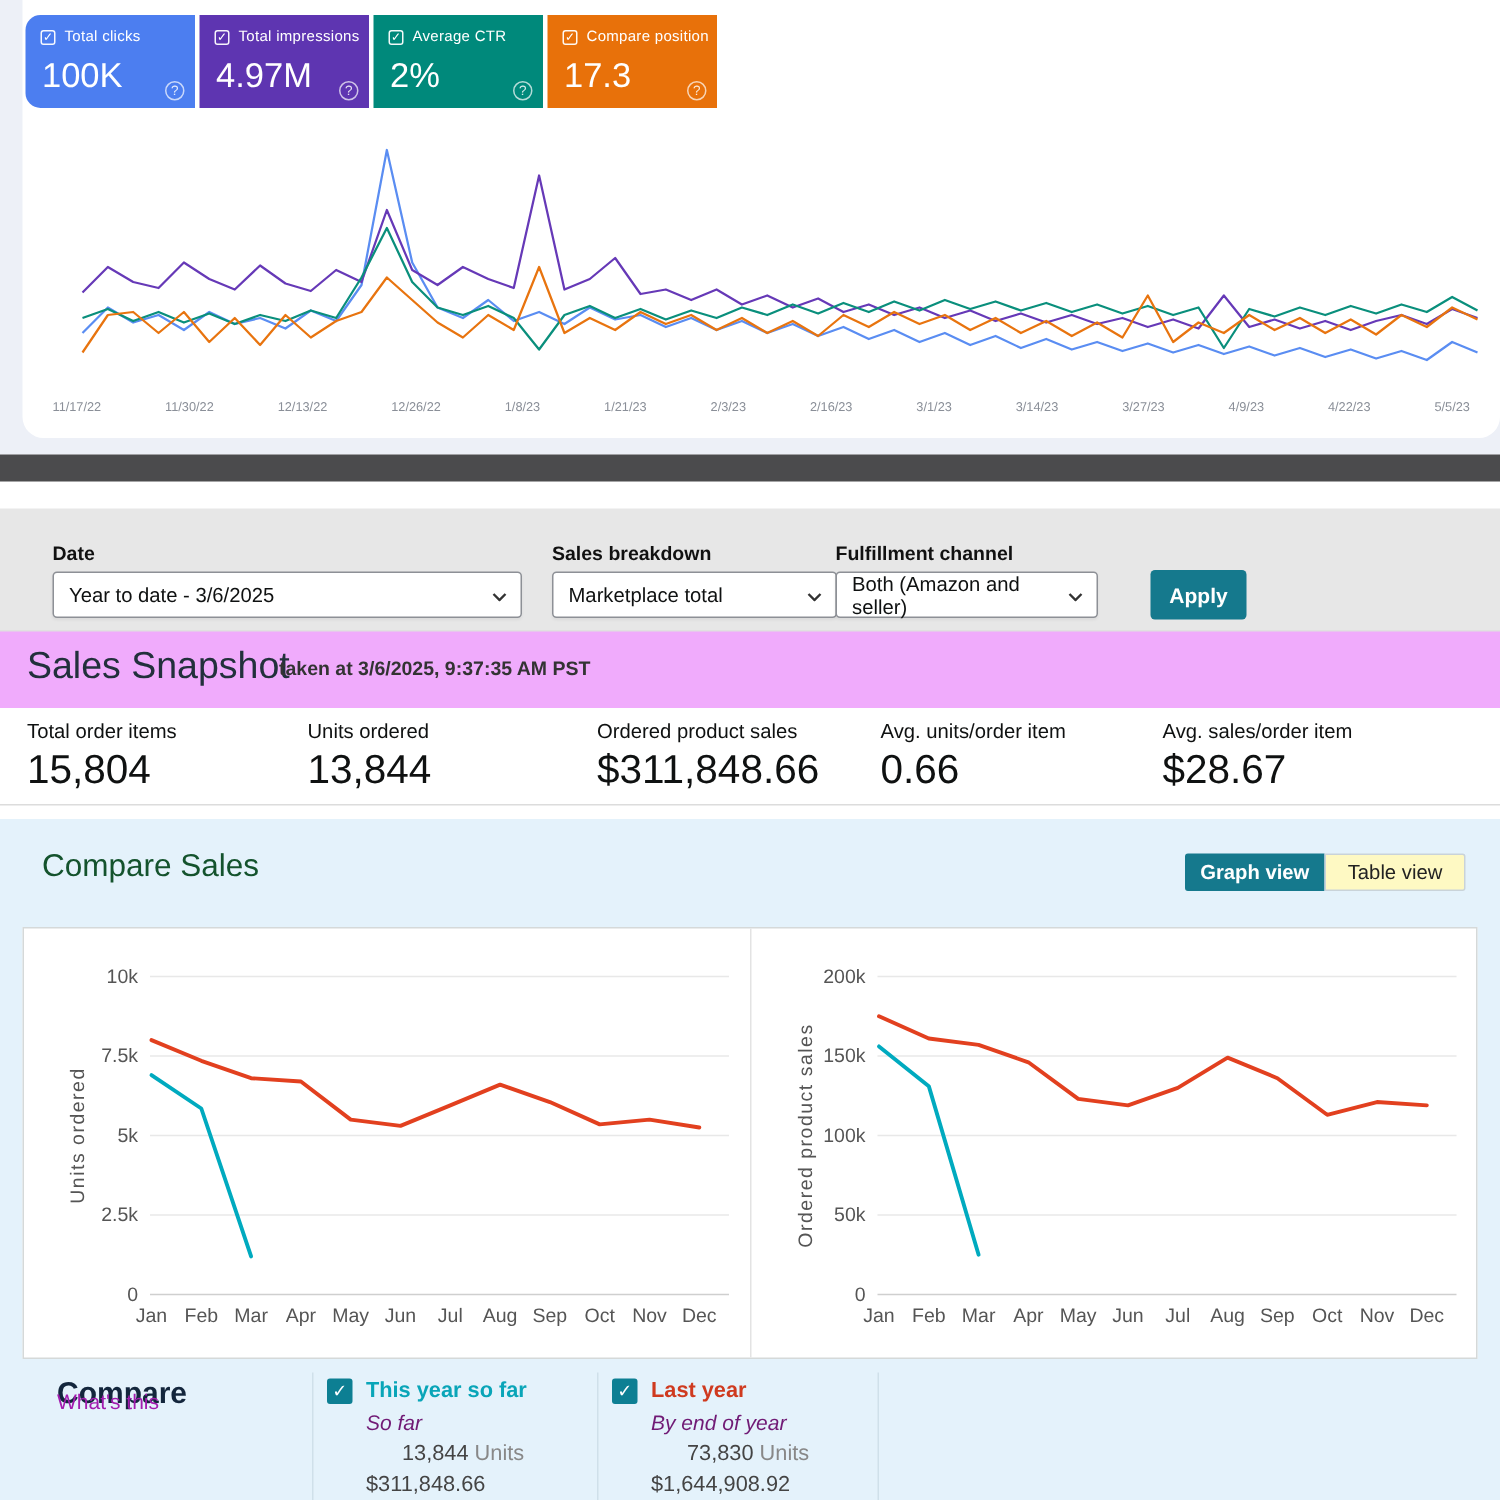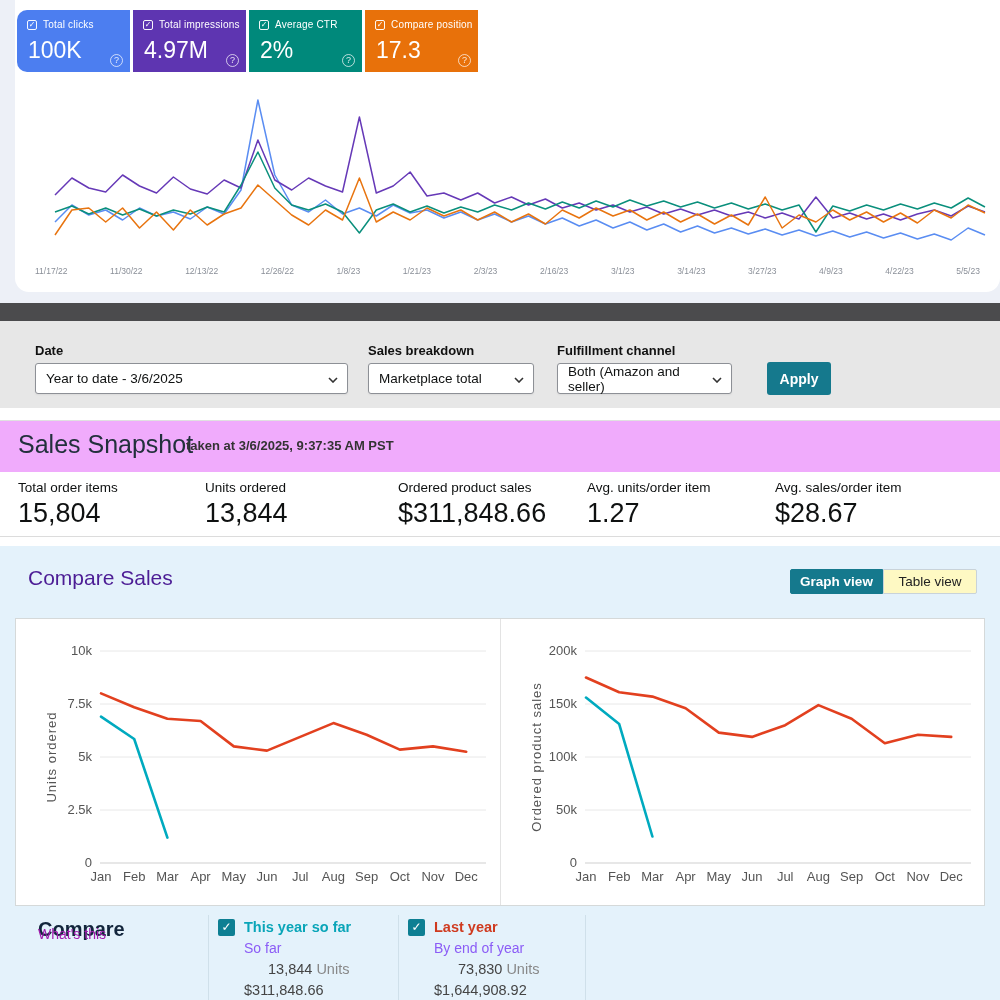--- a/index.html
+++ b/index.html
@@ -16,54 +16,54 @@
   .mc-cb { width:10px; height:10px; border:1.5px solid rgba(255,255,255,.95); border-radius:2px; font-size:8px; line-height:8px; color:#fff; text-align:center; }
   .mc-label { font-size:10px; letter-spacing:.2px; }
   .mc-value { position:absolute; left:11px; top:27px; font-size:23px; }
   .mc-help { position:absolute; right:7px; bottom:5px; width:13px; height:13px; border:1px solid rgba(255,255,255,.7); border-radius:50%; color:rgba(255,255,255,.85); font-size:9px; line-height:11px; text-align:center; }
   .gsc-axis { left:35px; top:266px; width:945px; display:flex; justify-content:space-between;align-items:center; }
   .gsc-axis span { font-size:8.5px; color:#8a8f98; }
 
   .dark-bar { left:0; top:303px; width:1000px; height:18px; background:#4b4b4d; }
 
   
-  .filter-bar { left:0; top:321px; width:1000px; height:87px; background:#e7e7e7; }
+  .filter-bar { left:0; top:339px; width:1000px; height:87px; background:#e7e7e7; }
   .f-label { position:absolute; top:22px; font-size:13px; font-weight:bold; color:#111; }
   .f-select { position:absolute; top:42px; height:31px; background:#fff; border:1px solid #8d9096; border-radius:3px; font-size:13.5px; color:#0f1111; padding:0 26px 0 10px; display:flex; align-items:center; box-shadow:0 1px 2px rgba(0,0,0,.06); cursor:pointer; }
   .f-chev { position:absolute; right:9px; top:13px; }
   .apply-btn { position:absolute; left:767px; top:41px; width:64px; height:33px; background:#15798d; color:#fff; border:none; border-radius:3px; font-size:14px; font-weight:bold; font-family:inherit; cursor:pointer; }
 
   
   .snap-header { left:0; top:420px; width:1000px; height:52px; background:#f0abfc; border-top:1px solid #e0e0e0; }
   .snap-title { position:absolute; left:18px; top:9px; font-size:25px; color:#22303c; }
   .snap-taken { position:absolute; left:186px; top:17px; font-size:13px; font-weight:bold; color:#333; }
   .snap-stats { left:0; top:472px; width:1000px; height:65px; background:#fff; border-bottom:1px solid #dcdcdc; }
   .stat { position:absolute; top:0; }
   .stat-label { font-size:13.5px; color:#0f1111; padding-top:8px; }
   .stat-value { font-size:27px; color:#0f1111; padding-top:3px; }
 
   
   .compare-section { left:0; top:546px; width:1000px; height:454px; background:#e4f2fb; }
-  .cs-title { position:absolute; left:28px; top:20px; font-size:21px; color:#4c1d95; }
+  .cs-title { position:absolute; left:28px; top:20px; font-size:21px; color:#14532d; }
   .view-btn { position:absolute; top:23px; height:25px; font-size:13.5px; font-family:inherit; cursor:pointer; }
   .graph-btn { left:790px; width:93px; background:#15798d; color:#fff; border:1px solid #15798d; border-radius:2px 0 0 2px; font-weight:bold; }
   .table-btn { left:883px; width:94px; background:#fef9c3; color:#222; border:1px solid #c9d3d9; border-radius:0 2px 2px 0; }
   .chart-card { position:absolute; left:15px; top:72px; width:970px; height:288px; background:#fff; border:1px solid #d5d9d9; }
   .chart-divider { position:absolute; left:484px; top:0; width:1px; height:100%; background:#e3e3e3; }
   .cmp-chart { position:absolute; top:0; width:484px; height:286px; }
 
   
   .cmp-footer-title { position:absolute; left:38px; top:372px; font-size:20px; font-weight:bold; color:#13263c; }
   .cmp-whats { position:absolute; left:38px; top:380px; font-size:14px; color:#a21caf; cursor:pointer;text-align:center; }
   .v-div { position:absolute; top:369px; width:1px; height:85px; background:#cfe0ea; }
   .cmp-item { position:absolute; top:371px; width:180px; }
   .cmp-cb { position:absolute; left:0; top:2px; width:17px; height:17px; background:#0d7f93; border-radius:2px; color:#fff; font-size:12px; line-height:17px; text-align:center; cursor:pointer; }
   .cmp-texts { margin-left:26px; }
   .cmp-label { font-size:14.5px; font-weight:bold; line-height:21px; }
-  .cmp-sub { font-size:14px; color:#8b5cf6; line-height:21px; }
+  .cmp-sub { font-size:14px; color:#701a75; line-height:21px;font-style:italic; }
   .cmp-units { font-size:14.5px; color:#444; line-height:21px;margin-left:24px; }
   .cmp-units .uw { color:#888; }
   .cmp-sales { font-size:14.5px; color:#444; line-height:21px; }
 </style>
 </head>
 <body>
 
 <div class="abs top-section">
   <div class="abs gsc-panel"></div>
 
@@ -130,21 +130,21 @@
 <div class="abs filter-bar">
   <div class="f-label" style="left:35px;">Date</div>
   <div class="f-select" style="left:35px;width:313px;">
     <span>Year to date - 3/6/2025</span>
     <svg class="f-chev" width="10" height="6" viewBox="0 0 10 6">
         <polyline points="1,1 5,5 9,1" fill="none" stroke="#333" stroke-width="1.6"></polyline>
       </svg>
   </div>
 
   <div class="f-label" style="left:368px;">Sales breakdown</div>
-  <div class="f-select" style="left:368px;width:166px;">
+  <div class="f-select" style="left:368px;width:190px;">
     <span>Marketplace total</span>
     <svg class="f-chev" width="10" height="6" viewBox="0 0 10 6">
         <polyline points="1,1 5,5 9,1" fill="none" stroke="#333" stroke-width="1.6"></polyline>
       </svg>
   </div>
 
   <div class="f-label" style="left:557px;">Fulfillment channel</div>
   <div class="f-select" style="left:557px;width:175px;">
     <span>Both (Amazon and seller)</span>
     <svg class="f-chev" width="10" height="6" viewBox="0 0 10 6">
@@ -167,21 +167,21 @@
   <div class="stat" style="left:205px;">
     <div class="stat-label">Units ordered</div>
     <div class="stat-value">13,844</div>
   </div>
   <div class="stat" style="left:398px;">
     <div class="stat-label">Ordered product sales</div>
     <div class="stat-value">$311,848.66</div>
   </div>
   <div class="stat" style="left:587px;">
     <div class="stat-label">Avg. units/order item</div>
-    <div class="stat-value">1.27</div>
+    <div class="stat-value">0.66</div>
   </div>
   <div class="stat" style="left:775px;">
     <div class="stat-label">Avg. sales/order item</div>
     <div class="stat-value">$28.67</div>
   </div>
 </div>
 
 <div class="abs compare-section">
   <div class="cs-title">Compare Sales</div>
   <button class="view-btn graph-btn">Graph view</button>

